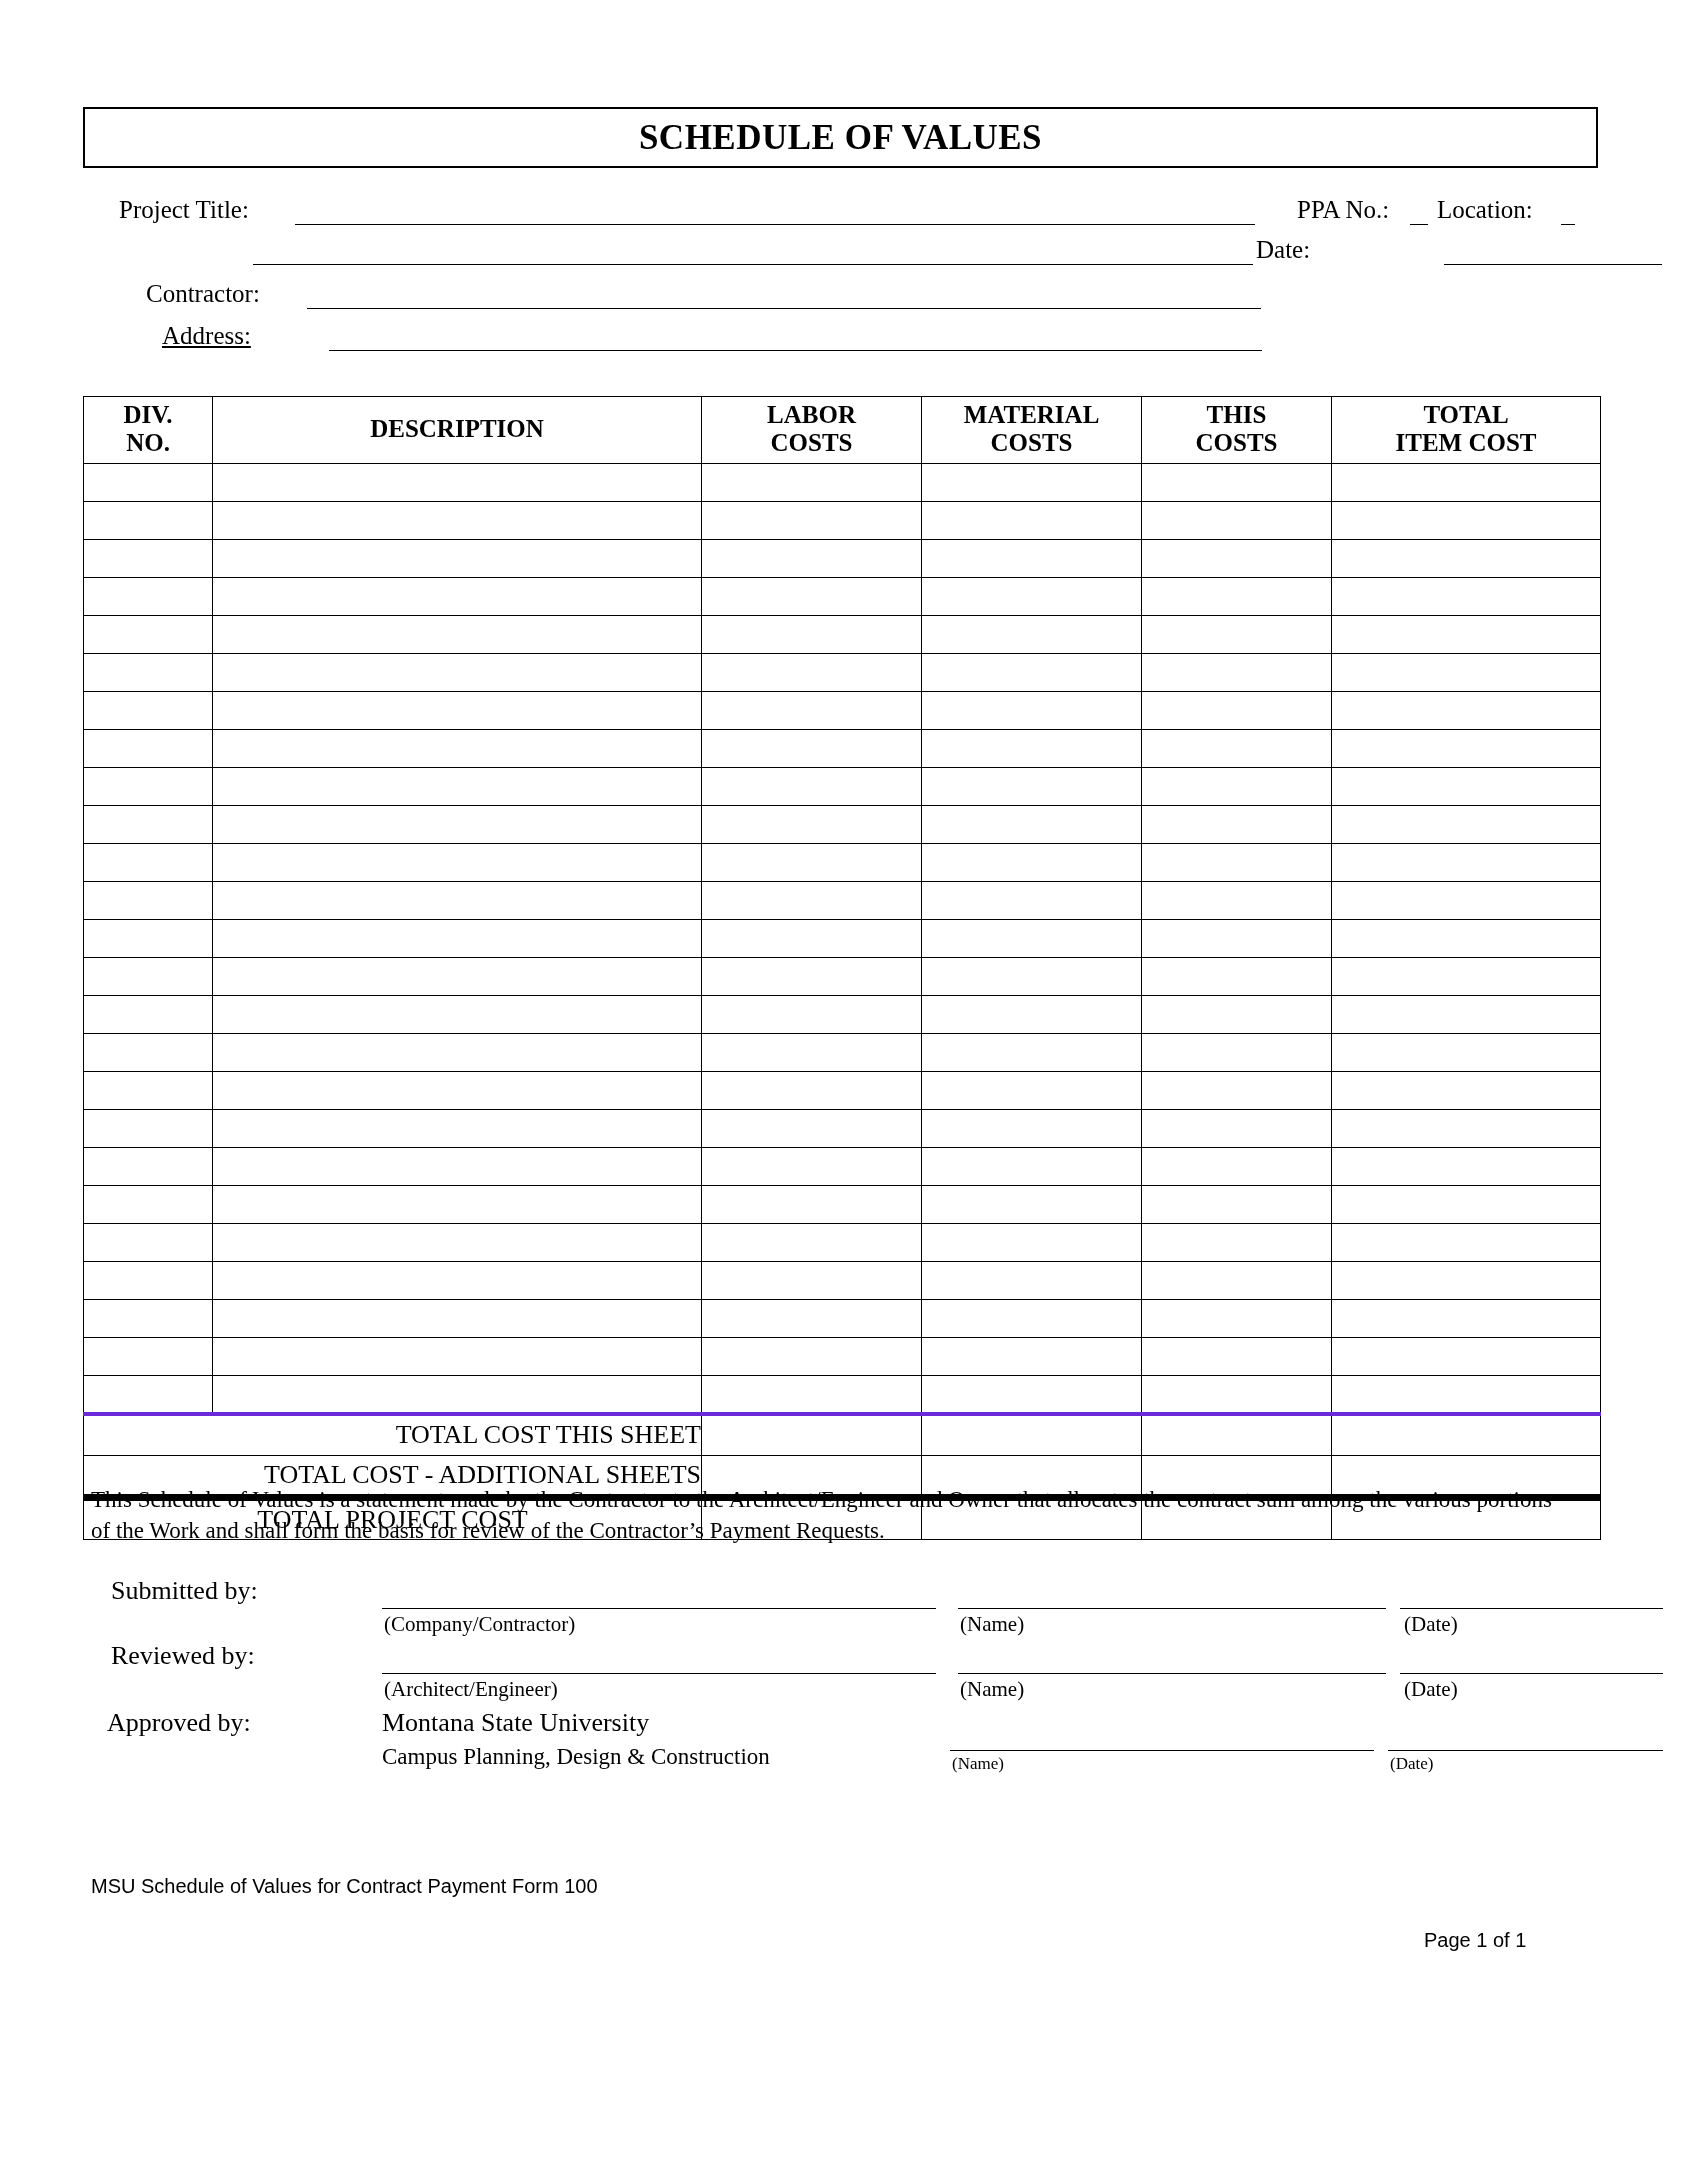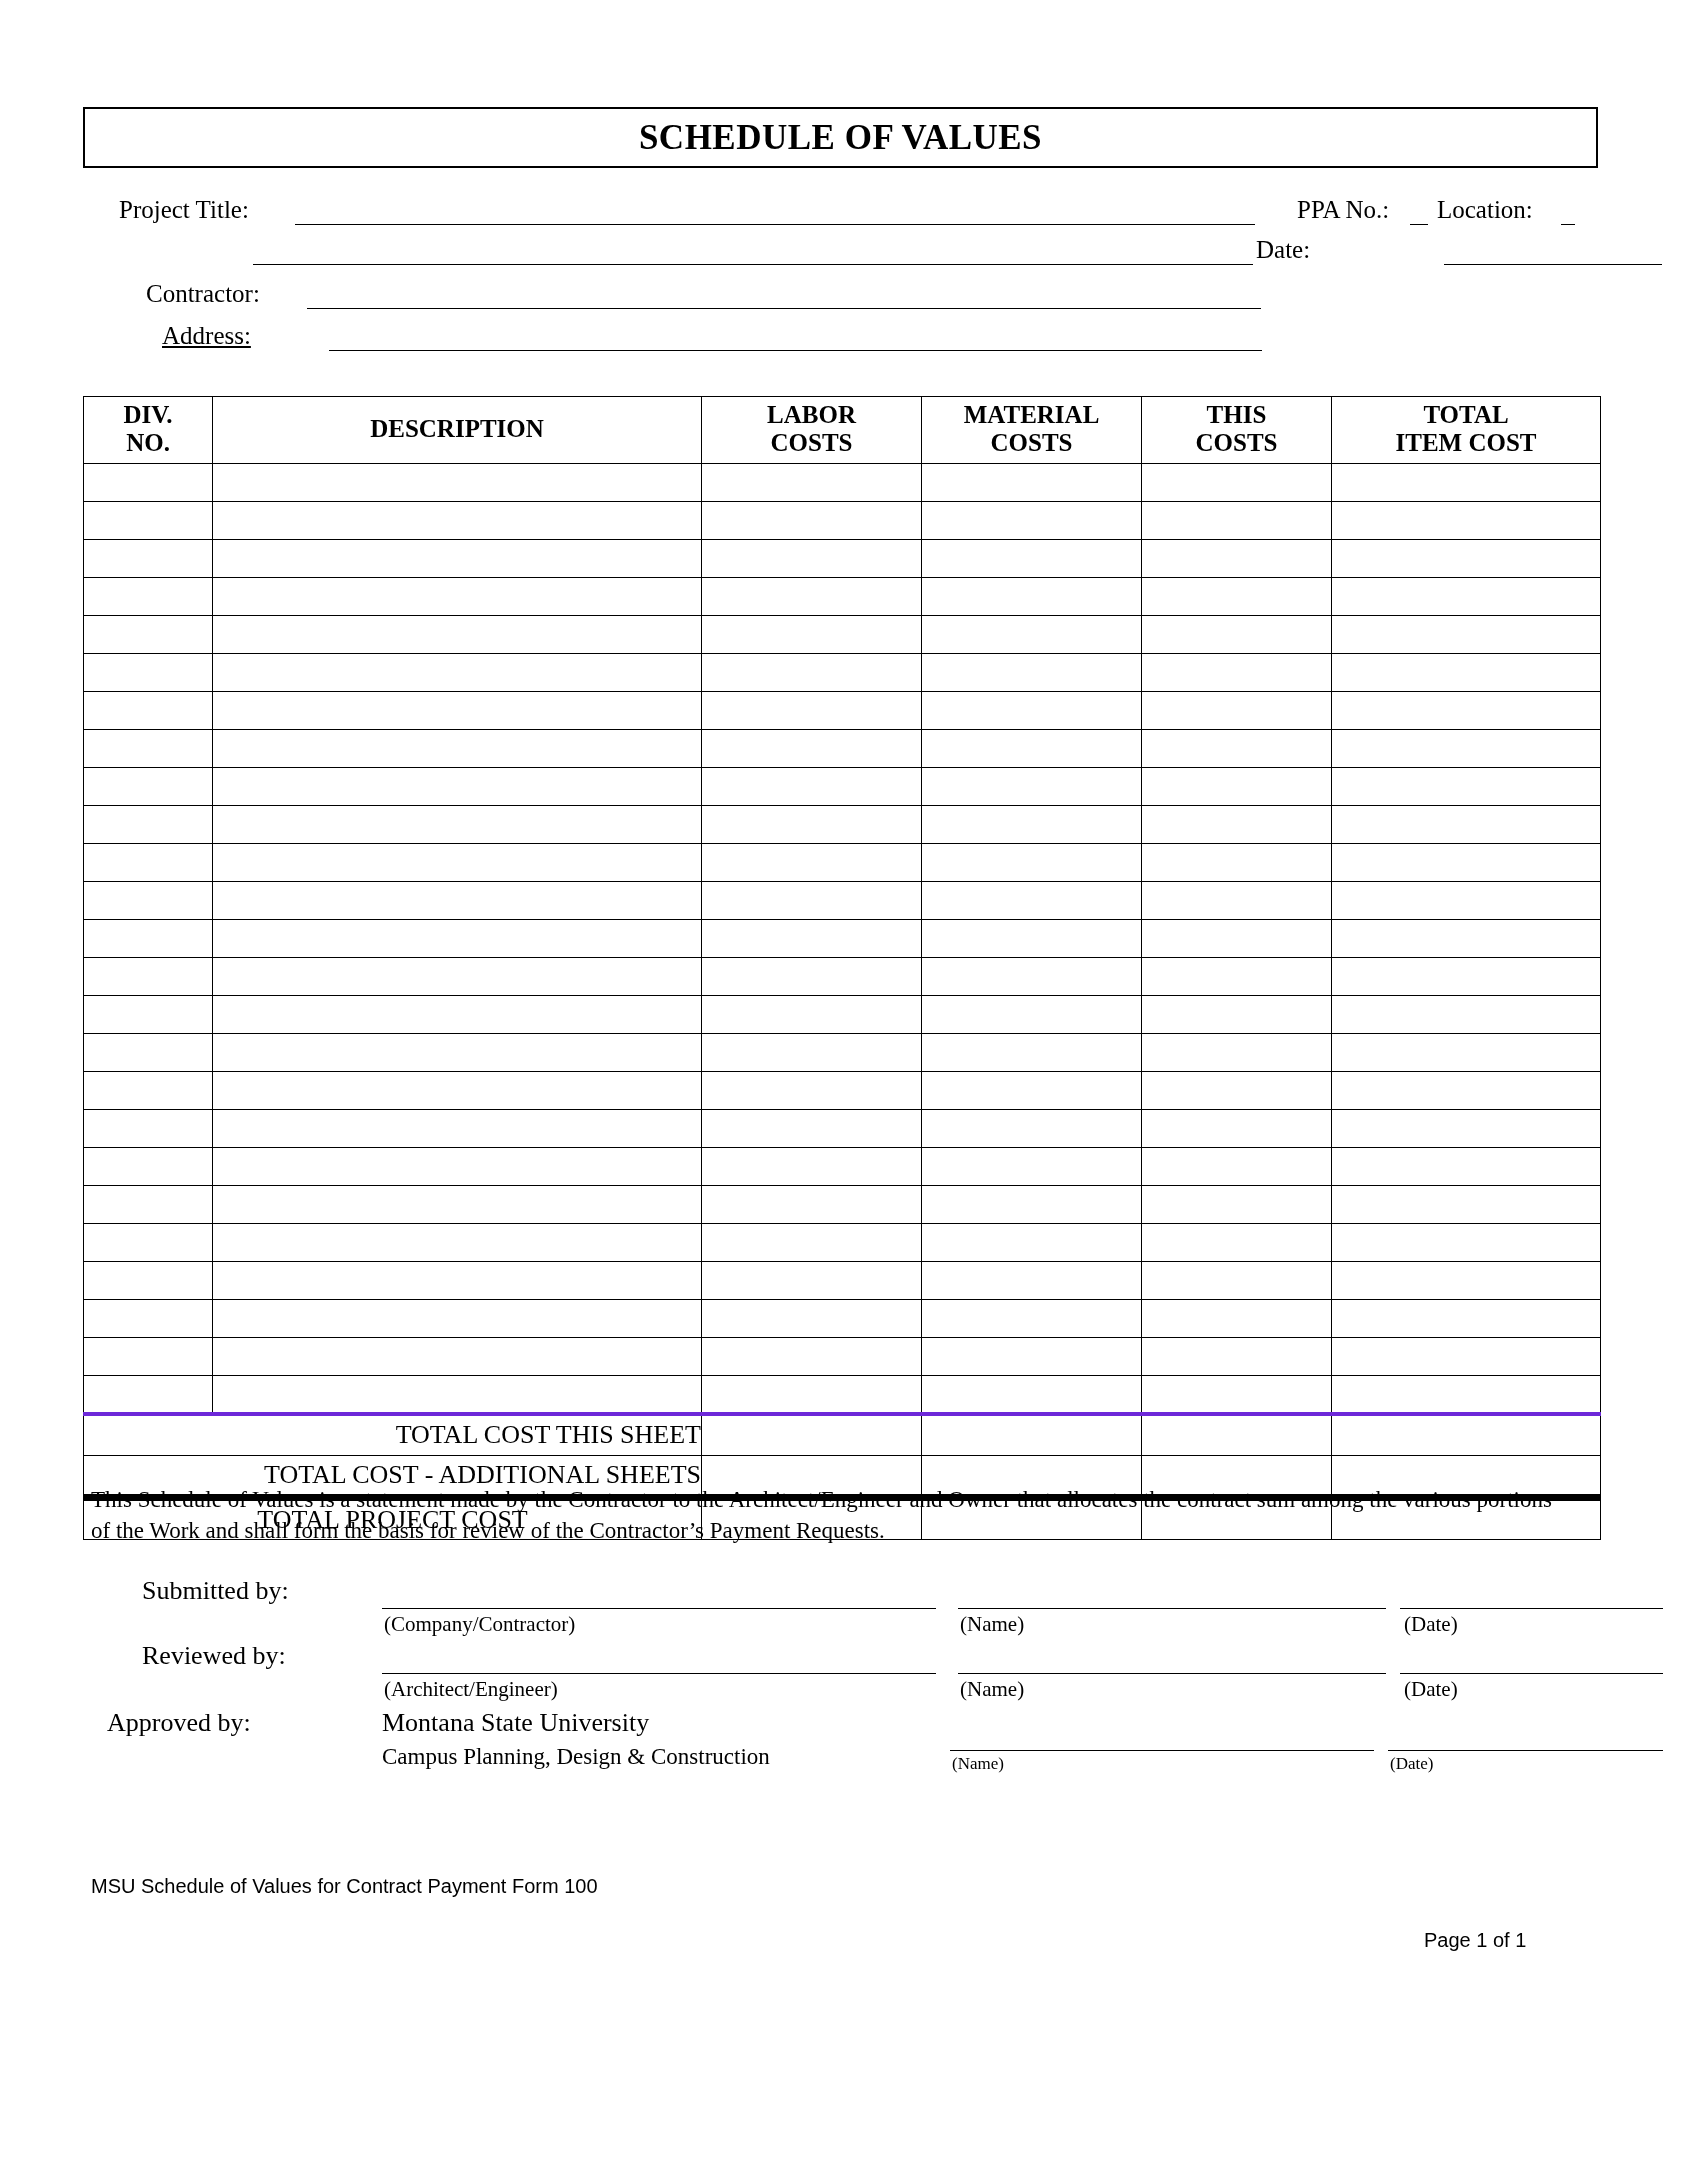--- a/index.html
+++ b/index.html
@@ -228,21 +228,20 @@
   }
   .sig-row {
     position: relative;
     height: 65px;
   }
   .sig-lbl {
     position: absolute;
     left: 28px;
     top: 0;
     white-space: nowrap;
-    margin-left: 31px;
   }
   .sig-lbl.r { left: 28px; }
   .sig-line-a {
     position: absolute;
     left: 299px;
     top: 32px;
     width: 554px;
     border-bottom: 1.7px solid #000;
   }
   .sig-line-b {

